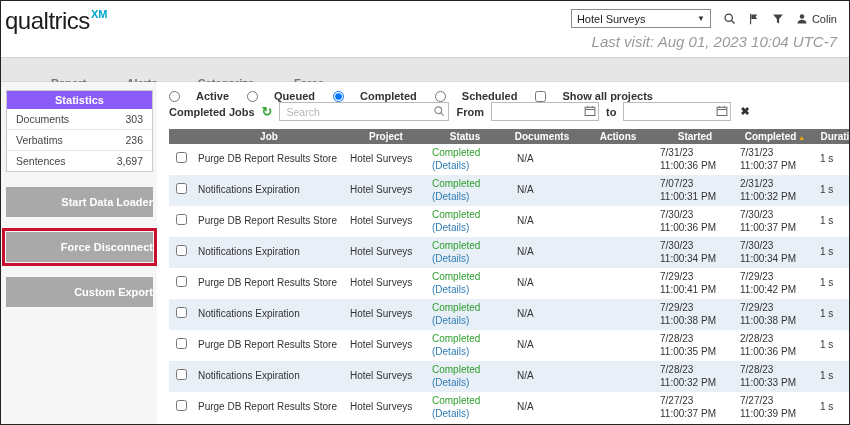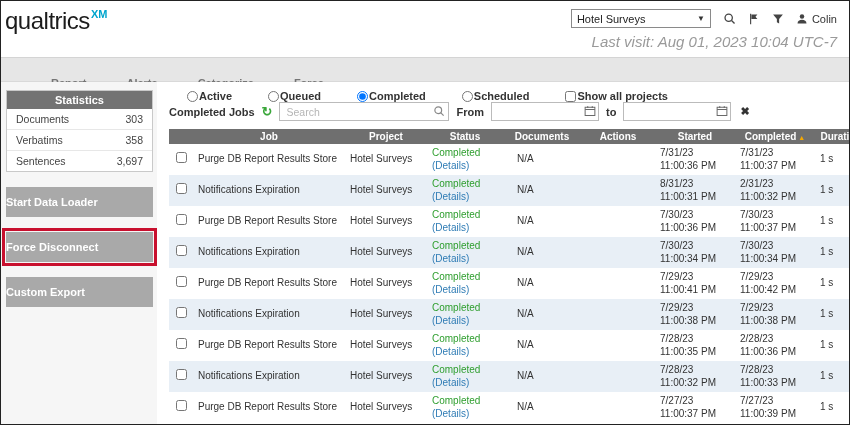--- a/index.html
+++ b/index.html
@@ -20,31 +20,31 @@
 
   
   .tabbar { display:flex; background:#e6e6e6; border-top:1px solid #d4d4d4; border-bottom:1px solid #d9d9d9; height:25px; padding-left:30px; }
   .tab { padding:11px 20px; line-height:23px; font-size:11px; font-weight:bold; color:#757575; cursor:pointer; border-top:3px solid transparent; }
   .tab.active { background:#fff; border-top:3px solid #76b82a; color:#333; }
 
   
   .content { display:flex; height:343px; }
   .sidebar { width:156px; padding:8px 4px 0 5px; background:#f6f6f6; flex-shrink:0; }
   .stats-box { border:1px solid #c9c9c9; background:#fff; }
-  .stats-header { background:#737373; color:#fff; font-weight:bold; font-size:11px; text-align:center; padding:3px 0; }
+  .stats-header { background:#8b5cf6; color:#fff; font-weight:bold; font-size:11px; text-align:center; padding:3px 0; }
   .stat-row { display:flex; justify-content:space-between; padding:4px 9px; font-size:10.5px; color:#444; border-bottom:1px solid #e7e7e7; }
   .stat-row:last-child { border-bottom:none; }
-  .side-btn { display:block; width:100%; margin-top:15px; background:#a9a9a9; color:#fff; font-weight:bold; font-size:11px; font-family:"Liberation Sans",sans-serif; border:none; padding:9px 0; cursor:pointer; text-align:left; }
+  .side-btn { display:block; width:100%; margin-top:15px; background:#a9a9a9; color:#fff; font-weight:bold; font-size:11px; font-family:"Liberation Sans",sans-serif; border:none; padding:9px 0; cursor:pointer; text-align:right; }
   .side-btn.highlighted { outline:3px solid #c8102e; outline-offset:1px; }
 
   .main { flex:1; padding:8px 8px 0 12px; background:#fff; overflow:hidden; }
 
   
   .filter-row { display:flex; align-items:center; gap:18px; font-size:11px; font-weight:bold; color:#333; }
-  .opt { display:flex; align-items:center; gap:1px; cursor:pointer;margin-left:18px; }
+  .opt { display:flex; align-items:center; gap:16px; cursor:pointer; }
   .opt input { width:11px; height:11px; margin:0; cursor:pointer; }
 
   
   .toolbar { display:flex; align-items:center; gap:7px; font-size:11px; }
   .tb-label { font-weight:bold; color:#333; }
   .refresh { color:#3aa73a; font-size:13px; font-weight:bold; line-height:1; cursor:pointer; }
   .search-wrap { position:relative; }
   .search-wrap input { width:170px; height:19px; border:1px solid #bbb; padding:2px 20px 2px 6px; font-size:10.5px; font-family:"Liberation Sans",sans-serif; color:#333; }
   .search-wrap input::placeholder { color:#b5b5b5; }
   .search-wrap .mag { position:absolute; right:4px; top:3px; }
@@ -127,21 +127,21 @@
 
     <div class="sidebar">
       <div class="stats-box">
         <div class="stats-header">Statistics</div>
         <div class="stat-row">
           <span>Documents</span>
           <span>303</span>
         </div>
         <div class="stat-row">
           <span>Verbatims</span>
-          <span>358</span>
+          <span>236</span>
         </div>
         <div class="stat-row">
           <span>Sentences</span>
           <span>3,697</span>
         </div>
       </div>
       <button class="side-btn">Start Data Loader</button>
       <button class="side-btn highlighted">Force Disconnect</button>
       <button class="side-btn">Custom Export</button>
     </div>
@@ -243,21 +243,21 @@
   <tr>
     <td class="cb-cell"><input type="checkbox" style=""></td>
     <td>Notifications Expiration</td>
     <td>Hotel Surveys</td>
     <td>
       <span class="status-text">Completed</span>
       <a class="details-link">(Details)</a>
     </td>
     <td class="docs-cell">N/A</td>
     <td></td>
-    <td>8/31/23 11:00:31 PM</td>
+    <td>7/07/23 11:00:31 PM</td>
     <td>2/31/23 11:00:32 PM</td>
     <td>1 s</td>
   </tr>
 
   <tr>
     <td class="cb-cell"><input type="checkbox" style=""></td>
     <td>Purge DB Report Results Store</td>
     <td>Hotel Surveys</td>
     <td>
       <span class="status-text">Completed</span>

